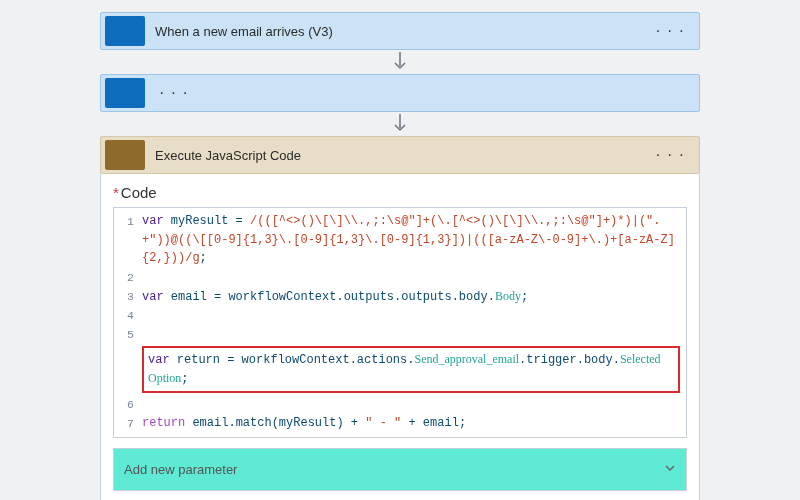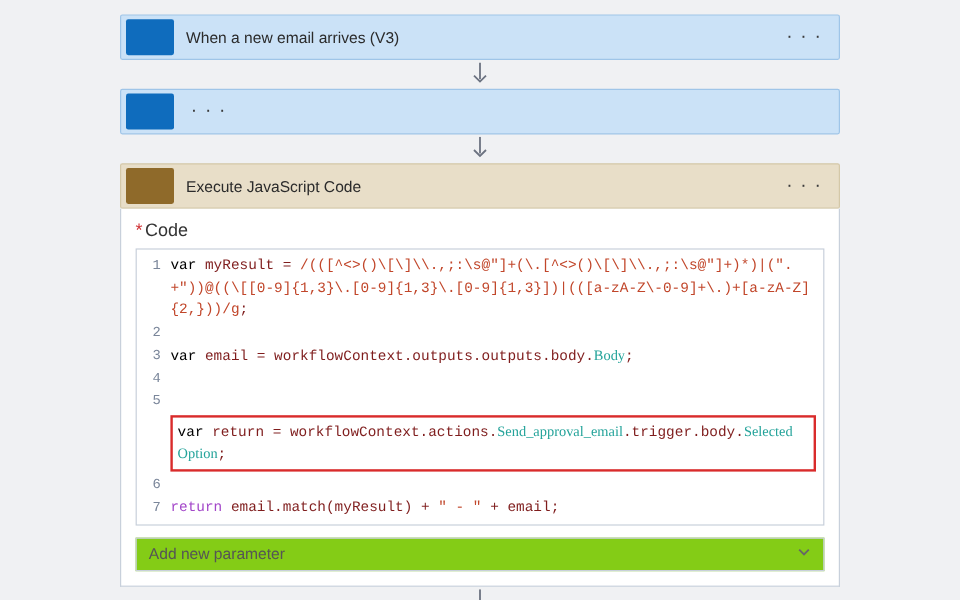--- a/index.html
+++ b/index.html
@@ -97,43 +97,43 @@
       font-size: 11.5px;
       padding-top: 1px;
     }
     .code-content {
       flex: 1;
       white-space: pre-wrap;
       word-break: break-all;
       padding-right: 8px;
       color: #2b2b2b;
     }
-    .kw-var { color: #000000; text-align: center; }
+    .kw-var { color: #4c1d95; text-align: center; }
     .kw-return { color: #a347c9; }
     .ident { color: #24a39a; font-family: Liberation Serif, serif; }
     .str { color: #c1462a; }
-    .pl { color: #7f1d1d; margin-top: 40px; }
+    .pl { color: #0c4a6e; margin-top: 40px; }
     .highlight-box {
       border: 2px solid #d92b2b;
       margin: 2px 6px 2px 28px;
       padding: 2px 4px;
     }
     .highlight-box .code-content { padding-left: 0; }
     .param-row {
       margin-top: 10px;
       border: 1px solid #c8d0db;
-      height: 28px;
+      height: 43px;
       display: flex;
       align-items: center;
       justify-content: space-between;
       padding: 0 10px;
       font-size: 13px;
       color: #555;
       cursor: pointer;
-      background: #84cc16;
+      background: #5eead4;
     }
     .chev { color: #666; }
   </style>
 </head>
 <body>
 
 <div class="flow-container">
 
   <div class="step-card blue">
     <div class="step-icon blue-ic">

